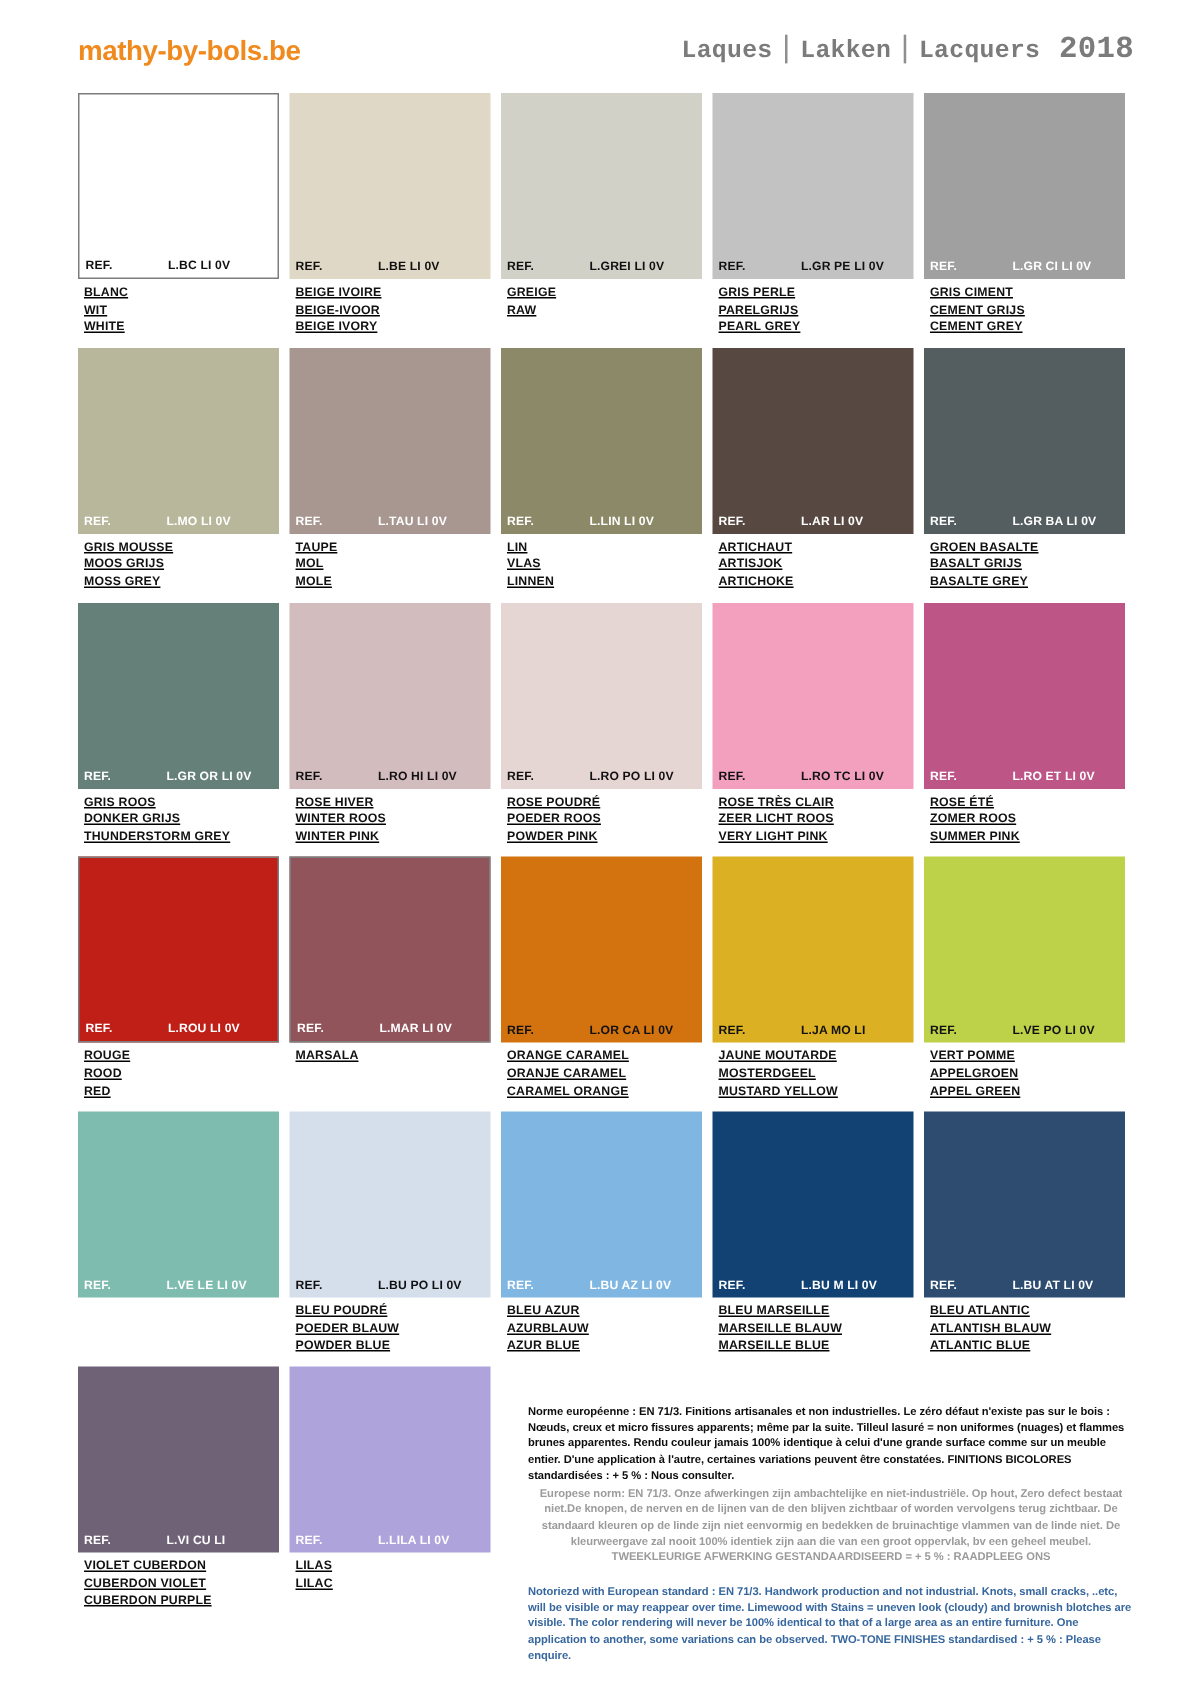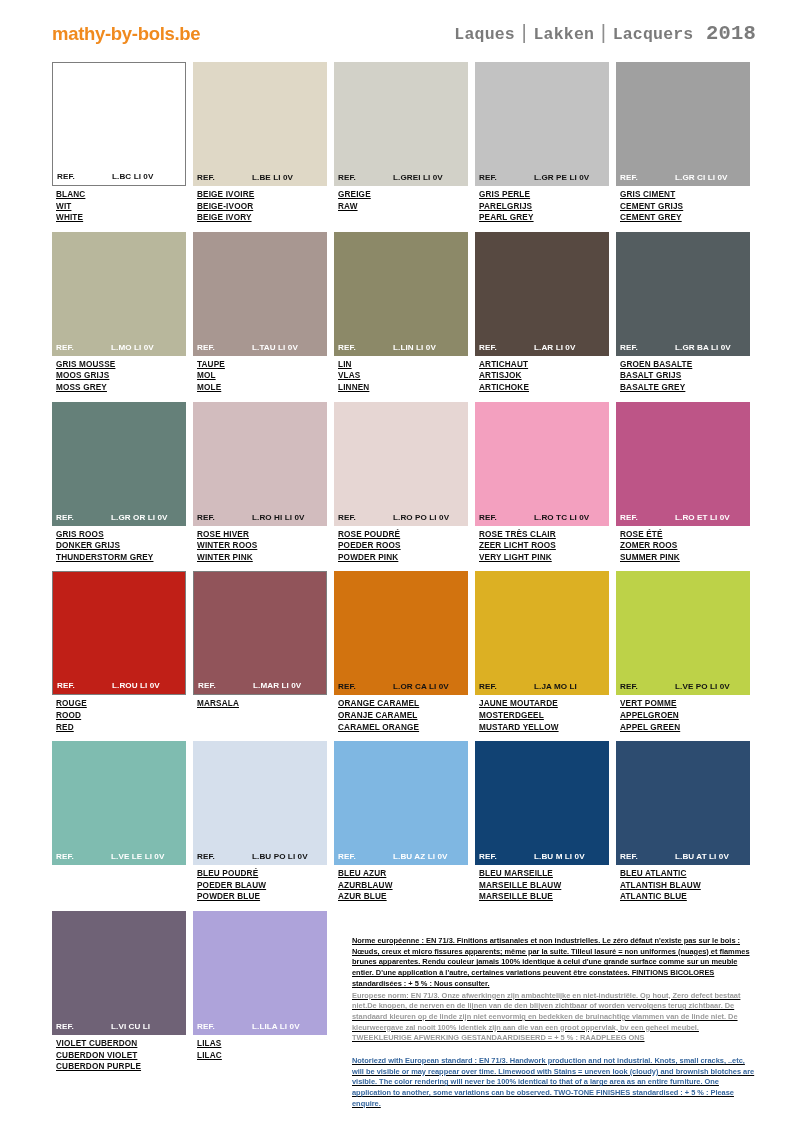--- a/index.html
+++ b/index.html
@@ -95,32 +95,31 @@
     line-height: 11.6px;
     letter-spacing: 0.15px;
     white-space: nowrap;
   }
 
   
   .notes {
     position: absolute;
     left: 352px; top: 936px;
     width: 404px;
-    text-decoration: underline;
   }
   .notes p {
     margin: 0;
     font-size: 7.45px;
     line-height: 10.7px;
     font-weight: bold;
     letter-spacing: -0.02px;
     text-align: left;
   }
   .notes .fr { color: #0d0d0d; margin-bottom: 1px; }
-  .notes .nl { color: #9b9b9b; margin-bottom: 1px; }
+  .notes .nl { color: #9b9b9b; margin-bottom: 1px; text-align: center; }
   .notes .en { color: #37679e; margin-top: 12px; }
 </style>
 </head>
 <body>
 
 <div id="page">
 
   <div class="header">
     <div class="brand">mathy-by-bols.be</div>
     <div class="title">

